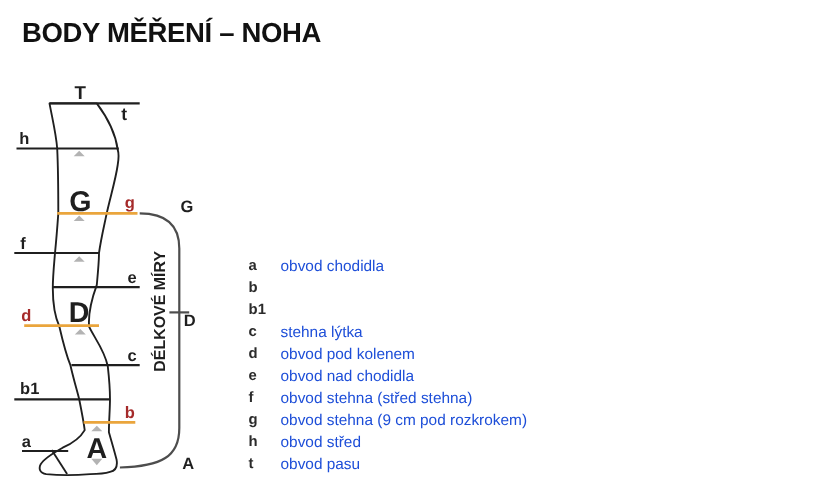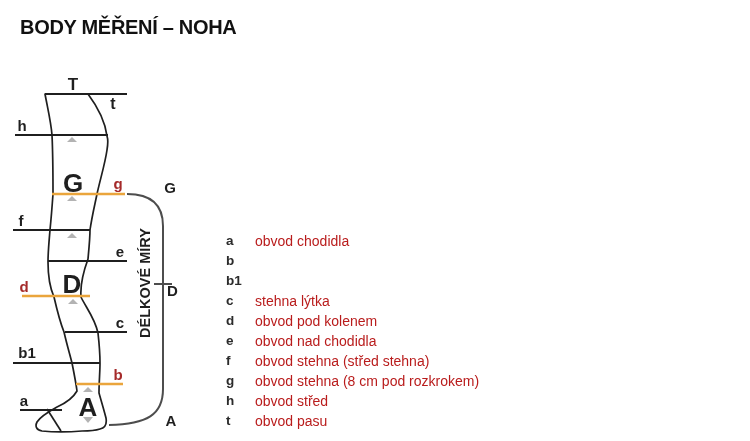--- a/index.html
+++ b/index.html
@@ -2,31 +2,31 @@
 <html><head>
 <meta charset="utf-8">
 <style>
   html,body{margin:0;padding:0;background:#fff;}
   .canvas{
     position:relative;width:750px;height:441px;background:#ffffff;
     font-family:"Liberation Sans", sans-serif;color:#1a1a1a;overflow:hidden;
   }
   .title{
     position:absolute;left:20px;top:16px;margin:0;
-    font-size:20px;font-weight:bold;letter-spacing:-0.3px;color:#111;
+    font-size:25px;font-weight:bold;letter-spacing:-0.3px;color:#111;
   }
   svg text{font-family:"Liberation Sans", sans-serif;font-weight:bold;}
   .legend{
     position:absolute;left:220px;top:231px;
   }
   .legend-row{display:flex;height:20px;line-height:20px;align-items:center;}
   .legend-key{
     width:35px;font-weight:bold;font-size:13.5px;color:#2b2b2b;padding-left:6px;box-sizing:border-box;
   }
-  .legend-label{font-size:14px;color:#b91c1c;white-space:nowrap;}
+  .legend-label{font-size:14px;color:#1d4ed8;white-space:nowrap;}
 </style>
 </head>
 <body>
 
 <div class="canvas">
 
   <h1 class="title">BODY MĚŘENÍ – NOHA</h1>
 
   <svg width="200" height="441" viewBox="0 0 200 441" style="position:absolute;left:0;top:0;">
 
@@ -122,21 +122,21 @@
     <div class="legend-row">
       <span class="legend-key">e</span>
       <span class="legend-label">obvod nad chodidla</span>
     </div>
     <div class="legend-row">
       <span class="legend-key">f</span>
       <span class="legend-label">obvod stehna (střed stehna)</span>
     </div>
     <div class="legend-row">
       <span class="legend-key">g</span>
-      <span class="legend-label">obvod stehna (8 cm pod rozkrokem)</span>
+      <span class="legend-label">obvod stehna (9 cm pod rozkrokem)</span>
     </div>
     <div class="legend-row">
       <span class="legend-key">h</span>
       <span class="legend-label">obvod střed</span>
     </div>
     <div class="legend-row">
       <span class="legend-key">t</span>
       <span class="legend-label">obvod pasu</span>
     </div>
   </div>

